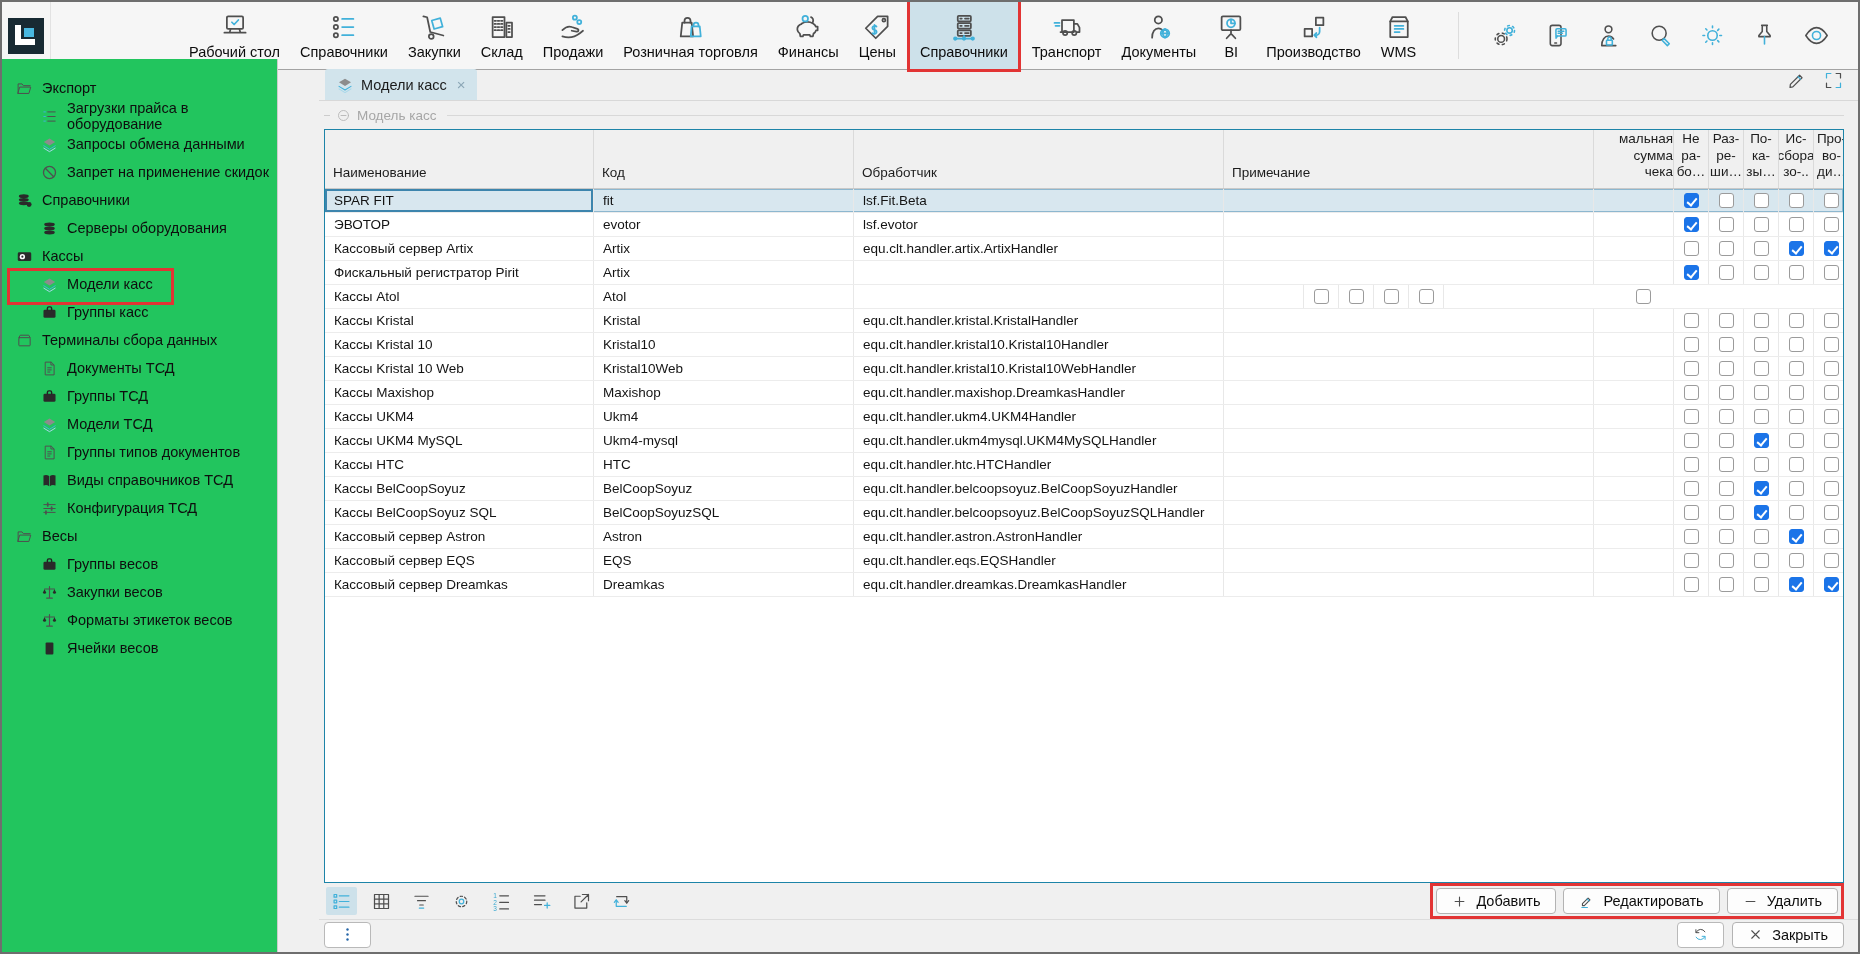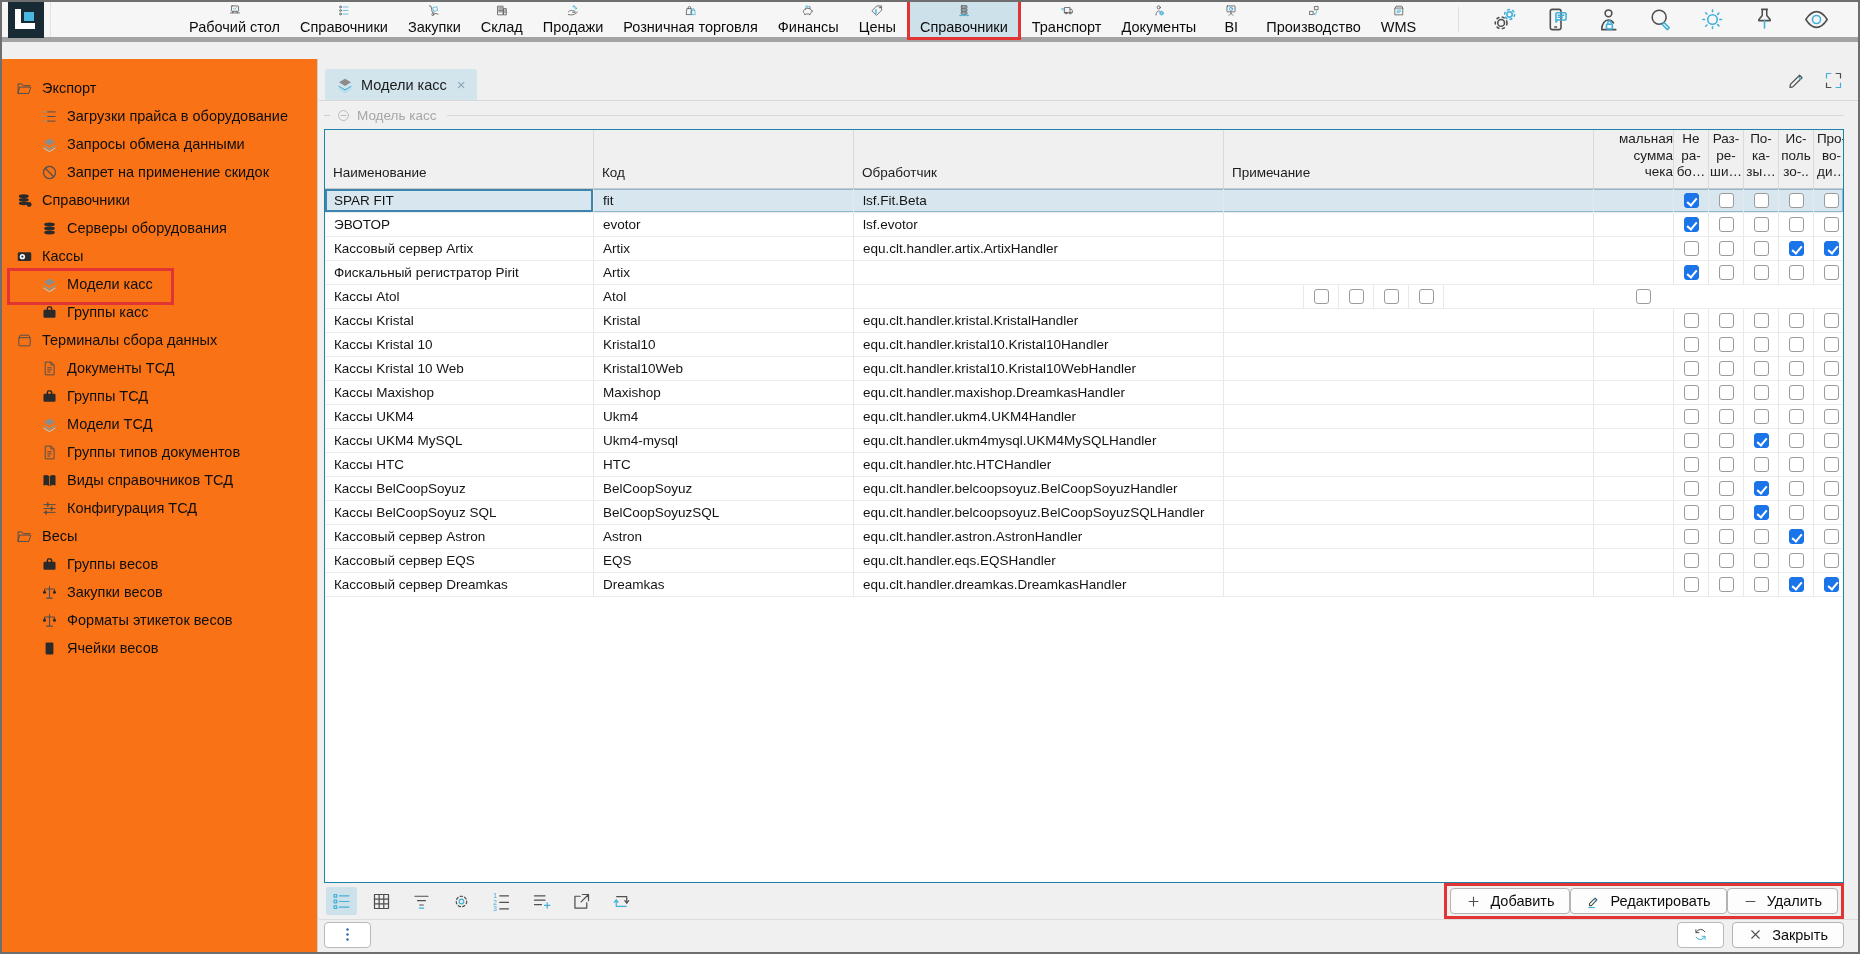--- a/index.html
+++ b/index.html
@@ -11,36 +11,36 @@
     position:relative;
     overflow:hidden;
     color:#111;
   }
   .ic { stroke:#4f4f4f; fill:none; stroke-width:1.4; stroke-linecap:round; stroke-linejoin:round; display:block; }
   .ic .a { stroke:#41b1da; }
   .ic .f { fill:#2a2a2a; stroke:none; }
   .ic text { stroke:none; }
 
   
-  .topbar { position:absolute; top:0; left:0; right:0; height:40px; background:#f6f6f6;
-            border-bottom:5px solid #a3a3a3; display:flex; align-items:center;text-align:right; }
+  .topbar { position:absolute; top:0; left:0; right:0; height:68px; background:#f6f6f6;
+            border-bottom:1px solid #a3a3a3; display:flex; align-items:center;text-align:right; }
   .logo-box { width:49px; height:100%; display:flex; align-items:center; justify-content:center;
               border-right:1px solid #e2e2e2; }
   .logo-box svg { width:36px; height:36px; display:block; }
   .topbar-items { display:flex; align-items:stretch; height:100%; margin-left:128px; }
   .tb-item { display:flex; flex-direction:column; align-items:center; justify-content:center; gap:2px;
              padding:2px 10px; font-size:14.5px; color:#0c0c0c; cursor:pointer; white-space:nowrap; }
   .tb-item .ic { width:30px; height:30px; }
   .tb-item.active { background:#cde1ea; box-shadow:0 0 0 3px #e23434; margin:0 4px; z-index:2; }
   .topbar-right { margin-left:auto; display:flex; align-items:center; gap:25px;
                   padding:0 28px 0 32px; border-left:1px solid #dddddd; height:70%; }
   .tb-right-btn .ic { width:27px; height:27px; cursor:pointer; }
 
   
-  .sidebar { position:absolute; top:57px; left:0; width:316px; bottom:0; background:#f97316;
+  .sidebar { position:absolute; top:57px; left:0; width:276px; bottom:0; background:#22c55e;
              border-right:1px solid #cdcdcd; padding-top:15px; }
   .sb-item { position:relative; display:flex; align-items:center; gap:9px; height:28px;
              padding-left:14px; font-size:14.5px; color:#0e0e0e; cursor:pointer; }
   .sb-item.indent1 { padding-left:39px; }
   .sb-item .ic { width:17px; height:17px; flex:0 0 17px; }
   .sb-item.annotated::before { content:''; position:absolute; left:5px; top:-2px; width:161px; height:31px;
              border:3px solid #e23434; pointer-events:none; }
 
   
   .main { position:absolute; top:57px; left:317px; right:0; bottom:0; display:flex; flex-direction:column; }
@@ -79,21 +79,21 @@
   .cb.on { background:#1b74e8; border-color:#1b74e8; }
   .cb.on::after { content:''; position:absolute; left:4.5px; top:1.5px; width:4px; height:8px;
                   border:solid #fff; border-width:0 2px 2px 0; transform:rotate(40deg); }
 
   .grid-toolbar { height:36px; flex:0 0 36px; display:flex; align-items:center; gap:9px;
                   margin:0 14px 0 5px; padding-left:2px; }
   .gt-icon { width:31px; height:28px; display:flex; align-items:center; justify-content:center;
              border-radius:2px; cursor:pointer; }
   .gt-icon.active { background:#cde1ea; }
   .gt-icon .ic { width:21px; height:21px; }
-  .actions { margin-left:auto; display:flex; align-items:center; 
+  .actions { margin-left:auto; display:flex; align-items:center; gap:7px;
              border:3px solid #e23434; padding:2px 3px; background:transparent; }
   .btn { display:flex; align-items:center; gap:9px; height:26px; padding:0 15px; background:#fdfdfd;
          border:1px solid #b3b3b3; border-radius:4px; font-size:14.5px; color:#0d0d0d; cursor:pointer; white-space:nowrap; }
   .btn .ic { width:15px; height:15px; stroke-width:1.8; }
 
   .bottom-row { height:33px; flex:0 0 33px; display:flex; align-items:center; gap:8px;
                 border-top:1px solid #dcdcdc; padding:0 14px 3px 5px; }
   .sq-btn { width:47px; height:26px; background:#fff; border:1px solid #b9b9b9; border-radius:4px;
             display:flex; align-items:center; justify-content:center; cursor:pointer; }
   .sq-btn .ic { width:17px; height:17px; }
@@ -510,21 +510,21 @@
         <div class="th check" style="flex:0 0 35px">Не
 ра-
 бо…</div>
         <div class="th check" style="flex:0 0 35px">Раз-
 ре-
 ши…</div>
         <div class="th check" style="flex:0 0 35px">По-
 ка-
 зы…</div>
         <div class="th check" style="flex:0 0 35px">Ис-
-поль
+сбора
 зо-..</div>
         <div class="th check" style="flex:1 0 35px">Про-
 во-
 ди…</div>
       </div>
     <div class="tbody">
         <div class="row selected">
           <div class="cell" style="flex:0 0 269px">SPAR FIT</div>
           <div class="cell" style="flex:0 0 260px">fit</div>
           <div class="cell" style="flex:0 0 370px">lsf.Fit.Beta</div>

